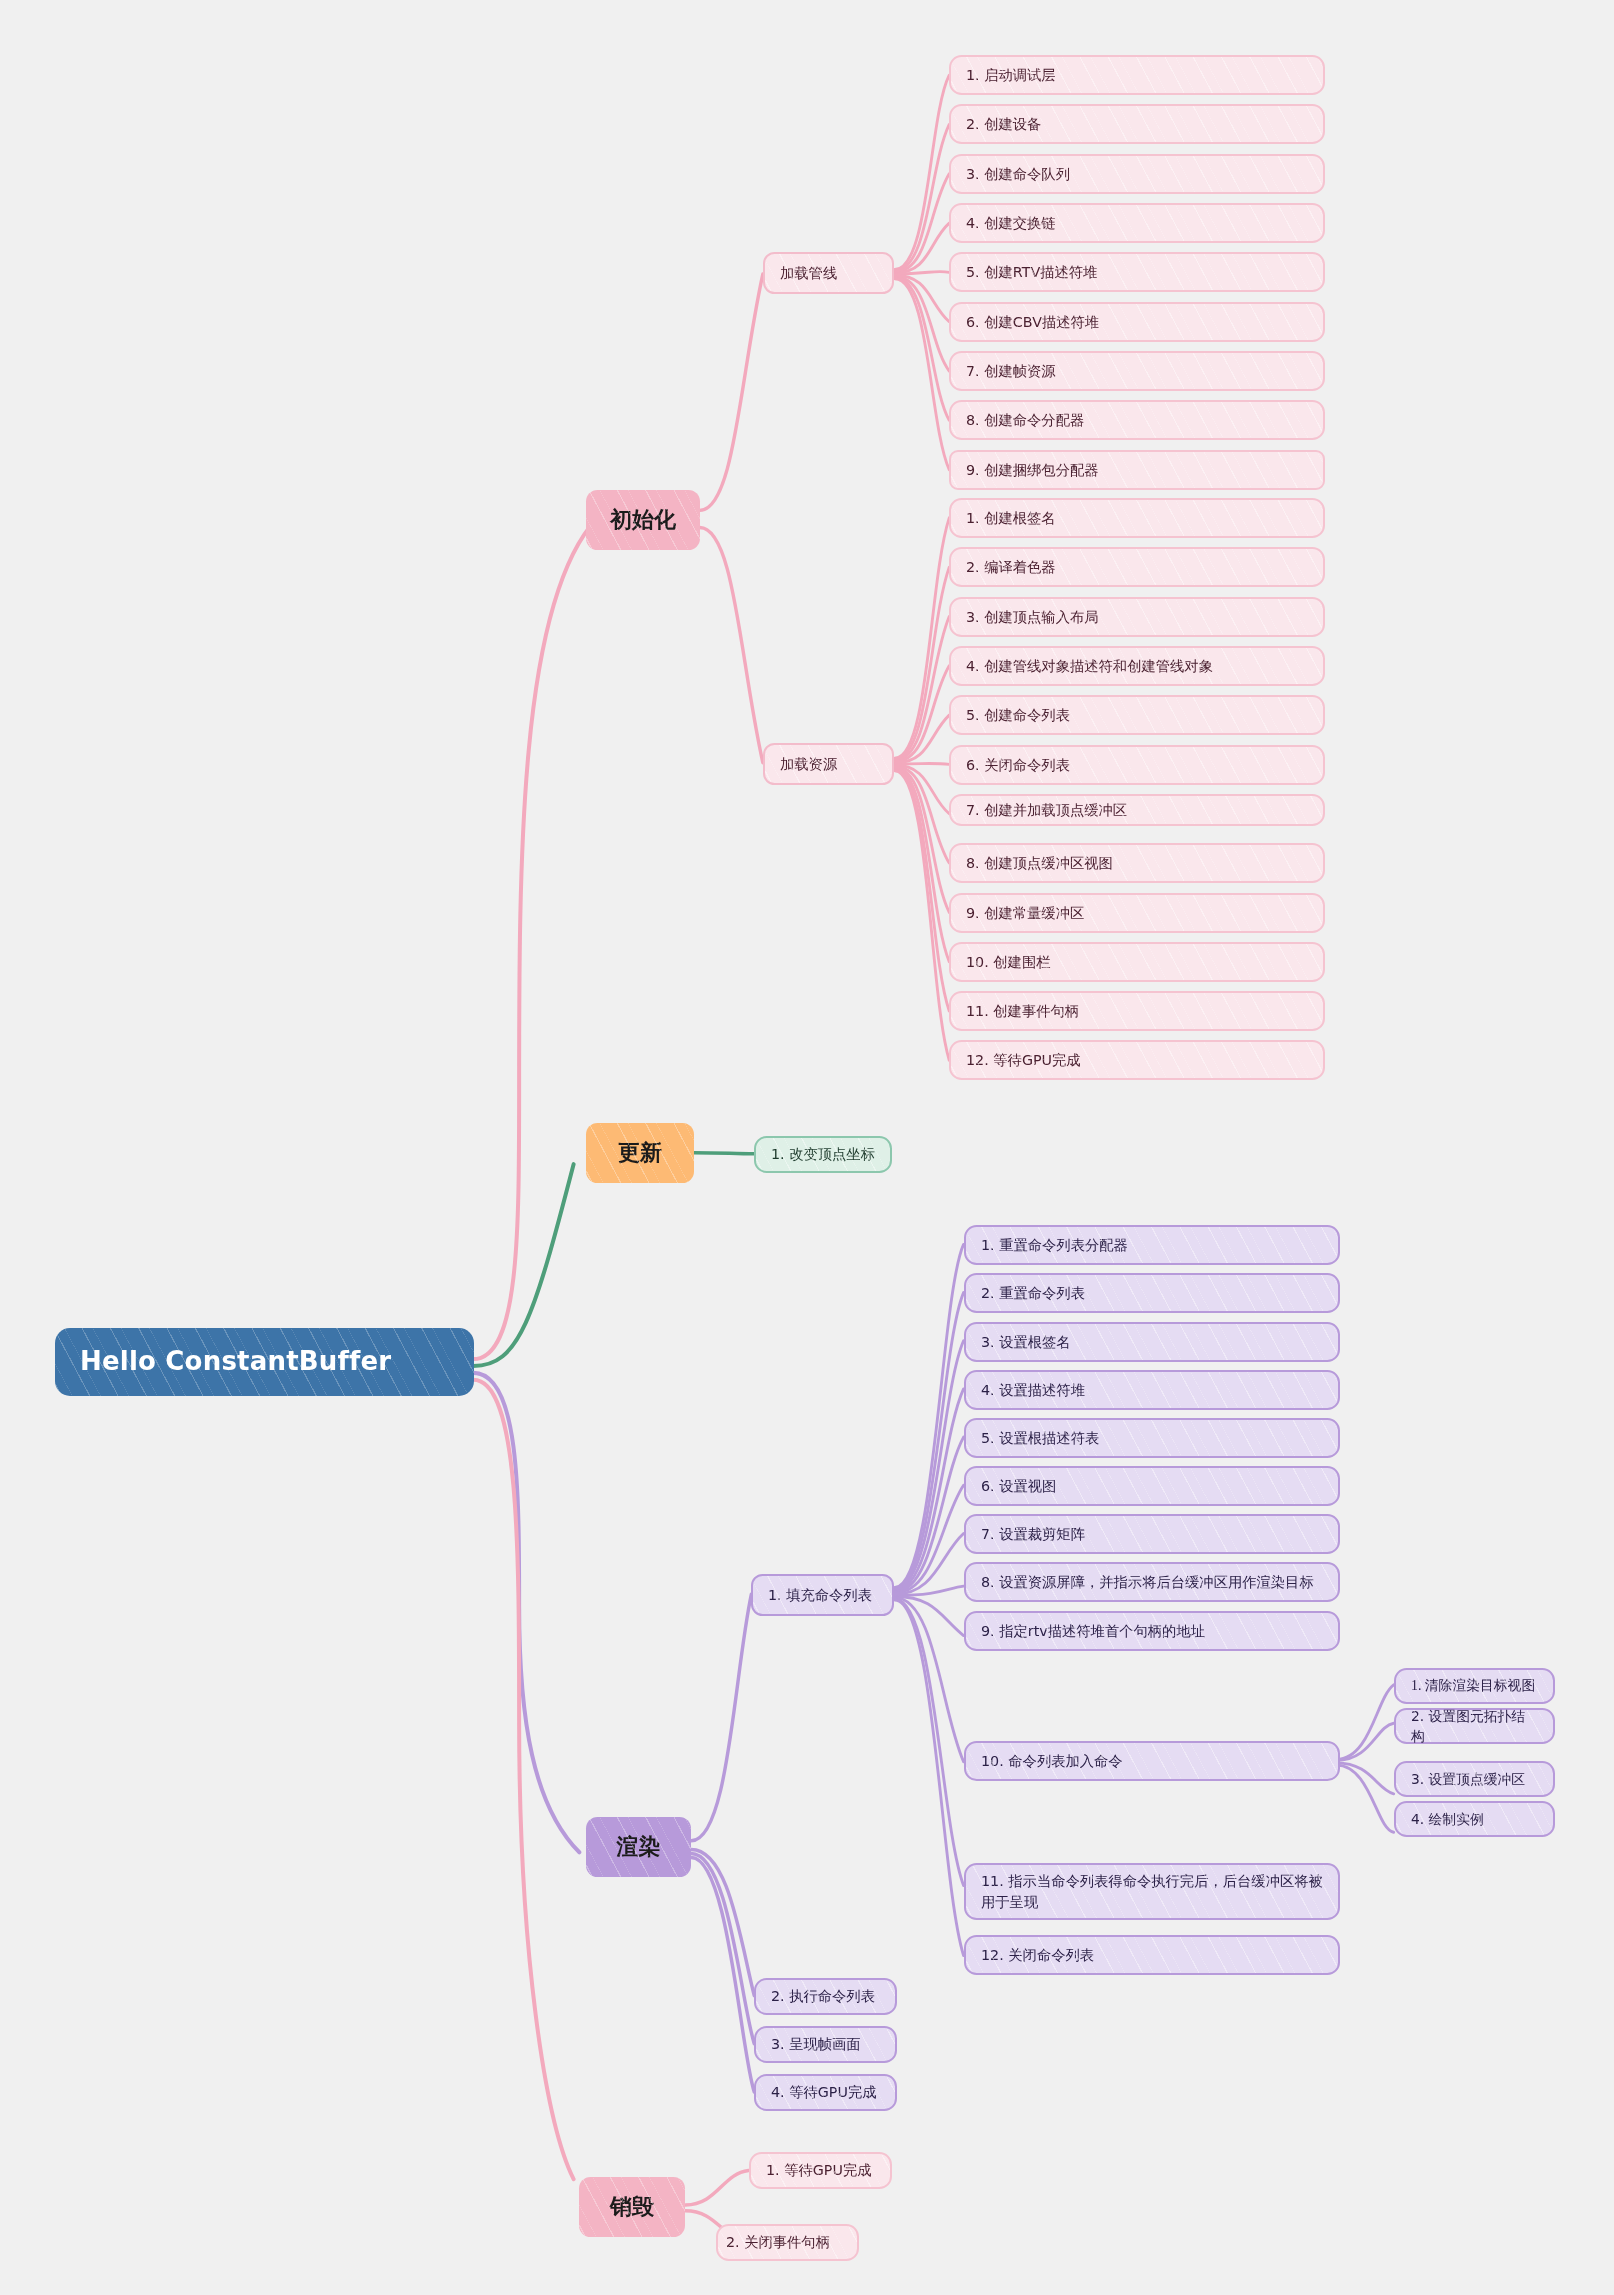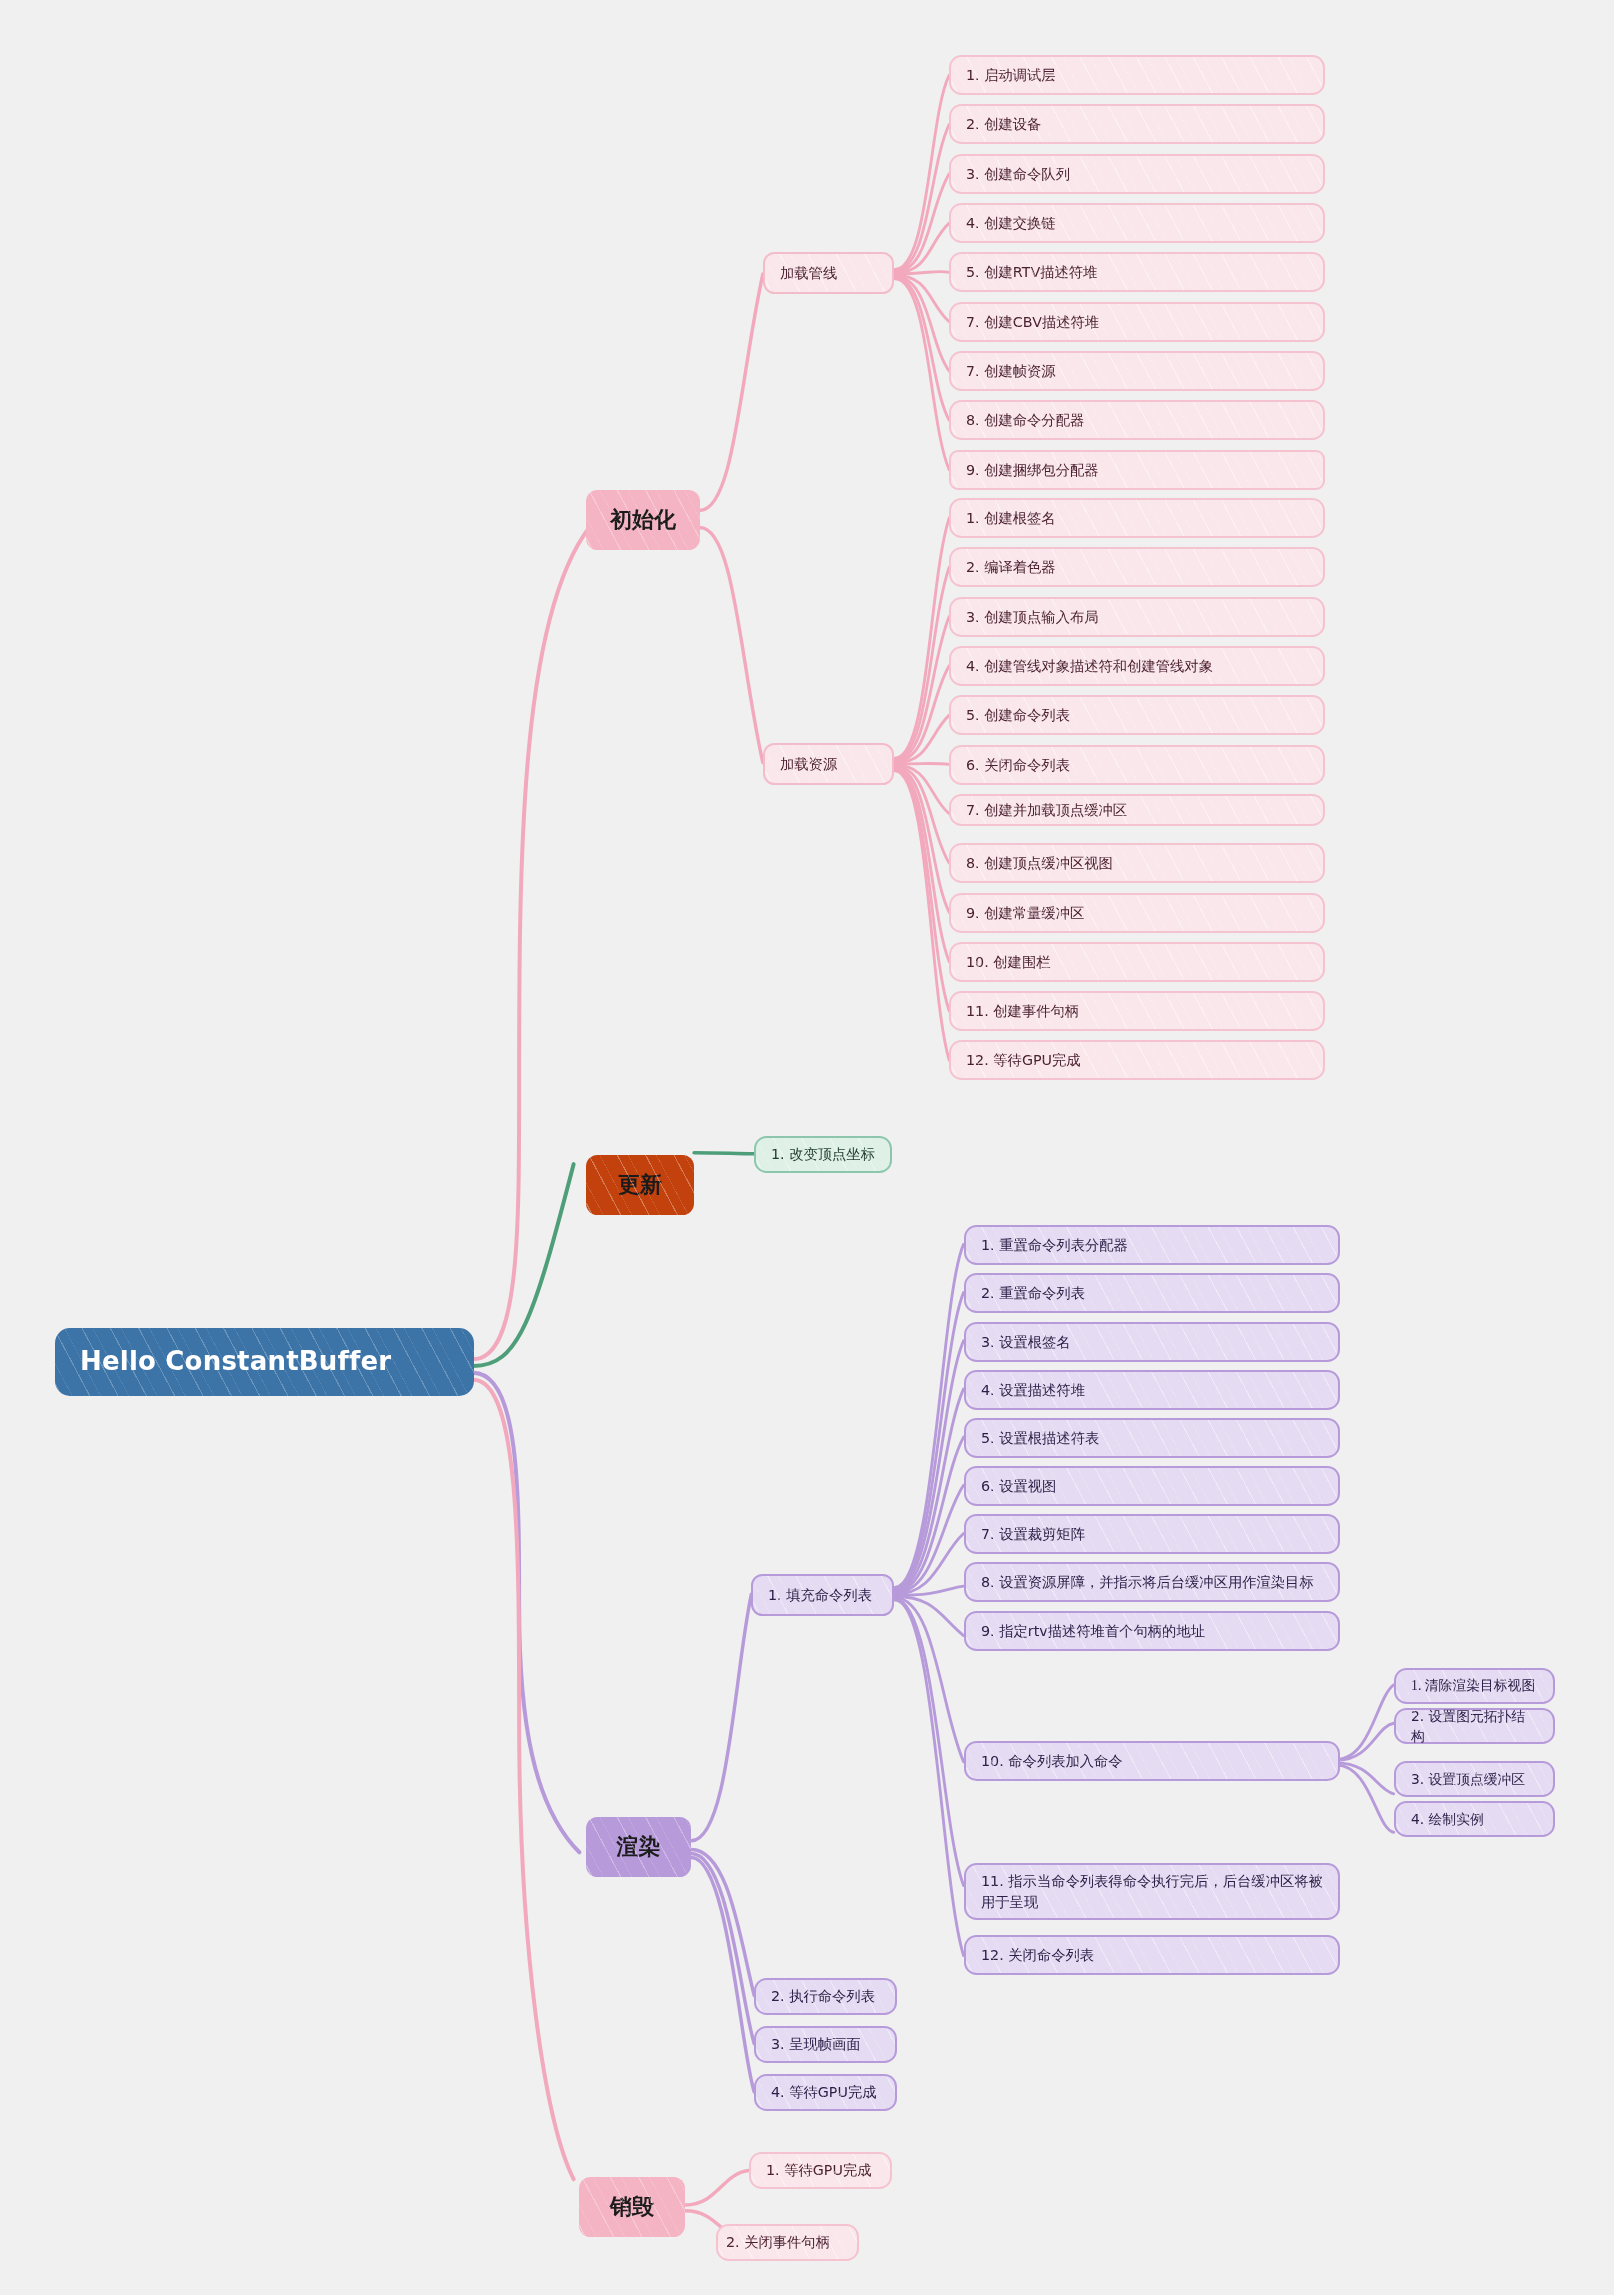--- a/index.html
+++ b/index.html
@@ -56,21 +56,21 @@
 
   
   .b1 {
     font-size: 22px; font-weight: 700;
     padding: 0 20.6px;
     justify-content: center;
     border-radius: 11.5px;
     color: #1b1b1b;
   }
   .b1.pink  { background: #f4b4c4; }
-  .b1.green { background: #c2410c; margin-top: 32px; }
+  .b1.green { background: #fdba74; }
   .b1.purple{ background: #b79ada; }
   .b1::after { opacity: .55; }
 
   
   .b2 {
     font-size: 14.3px;
     padding: 0 15px;
     border-radius: 11.5px;
   }
   .b2.pink   { background: #fae7ec; border: 2.3px solid #f3bccb; color: #4a2030; }
@@ -176,21 +176,21 @@
 
   <div class="node b2 pink" style="left:763px; top:743px; width:131px; height:42px;">
     <span>加载资源</span>
   </div>
 
   <div class="node leaf pink" style="left:949px;top:55px;width:376px;height:40px;"><span>1. 启动调试层</span></div>
   <div class="node leaf pink" style="left:949px;top:104px;width:376px;height:40px;"><span>2. 创建设备</span></div>
   <div class="node leaf pink" style="left:949px;top:154px;width:376px;height:40px;"><span>3. 创建命令队列</span></div>
   <div class="node leaf pink" style="left:949px;top:203px;width:376px;height:40px;"><span>4. 创建交换链</span></div>
   <div class="node leaf pink" style="left:949px;top:252px;width:376px;height:40px;"><span>5. 创建RTV描述符堆</span></div>
-  <div class="node leaf pink" style="left:949px;top:302px;width:376px;height:40px;"><span>7. 创建CBV描述符堆</span></div>
+  <div class="node leaf pink" style="left:949px;top:302px;width:376px;height:40px;"><span>6. 创建CBV描述符堆</span></div>
   <div class="node leaf pink" style="left:949px;top:351px;width:376px;height:40px;"><span>7. 创建帧资源</span></div>
   <div class="node leaf pink" style="left:949px;top:400px;width:376px;height:40px;"><span>8. 创建命令分配器</span></div>
   <div class="node leaf pink" style="left:949px;top:450px;width:376px;height:40px;border-radius:9px;"><span>9. 创建捆绑包分配器</span></div>
 
   <div class="node leaf pink" style="left:949px;top:498px;width:376px;height:40px;"><span>1. 创建根签名</span></div>
   <div class="node leaf pink" style="left:949px;top:547px;width:376px;height:40px;"><span>2. 编译着色器</span></div>
   <div class="node leaf pink" style="left:949px;top:597px;width:376px;height:40px;"><span>3. 创建顶点输入布局</span></div>
   <div class="node leaf pink" style="left:949px;top:646px;width:376px;height:40px;"><span>4. 创建管线对象描述符和创建管线对象</span></div>
   <div class="node leaf pink" style="left:949px;top:695px;width:376px;height:40px;"><span>5. 创建命令列表</span></div>
   <div class="node leaf pink" style="left:949px;top:745px;width:376px;height:40px;"><span>6. 关闭命令列表</span></div>

